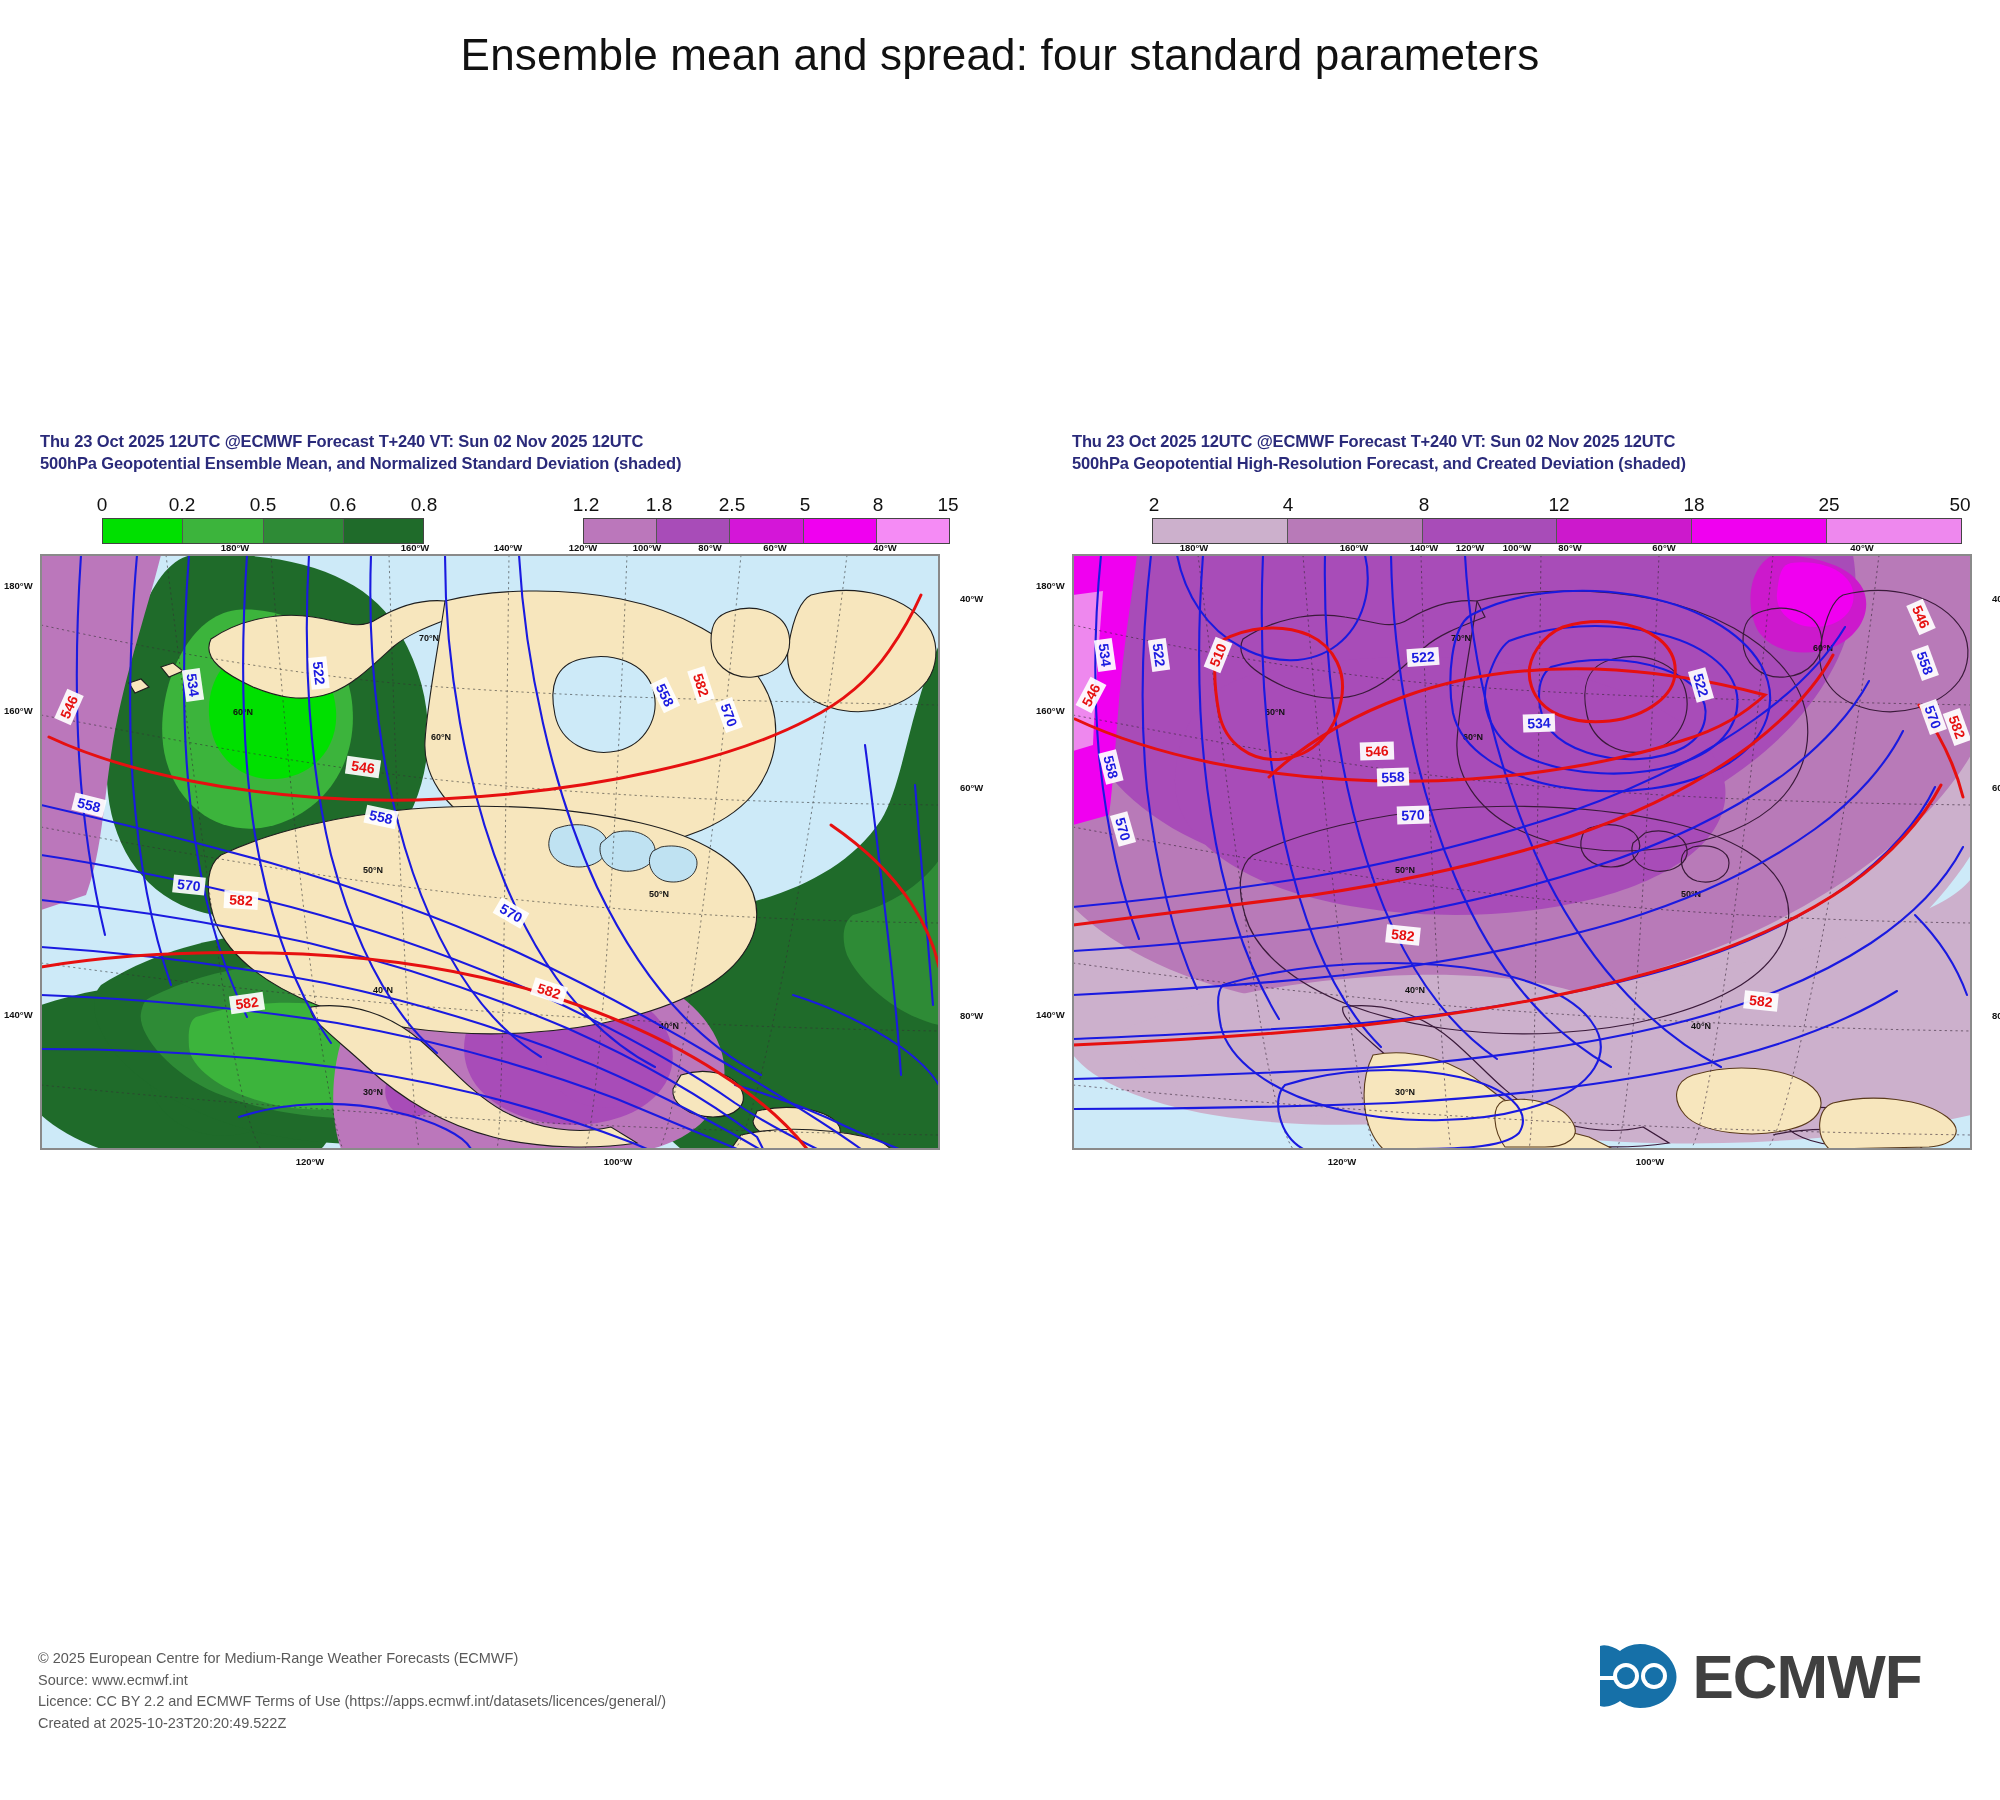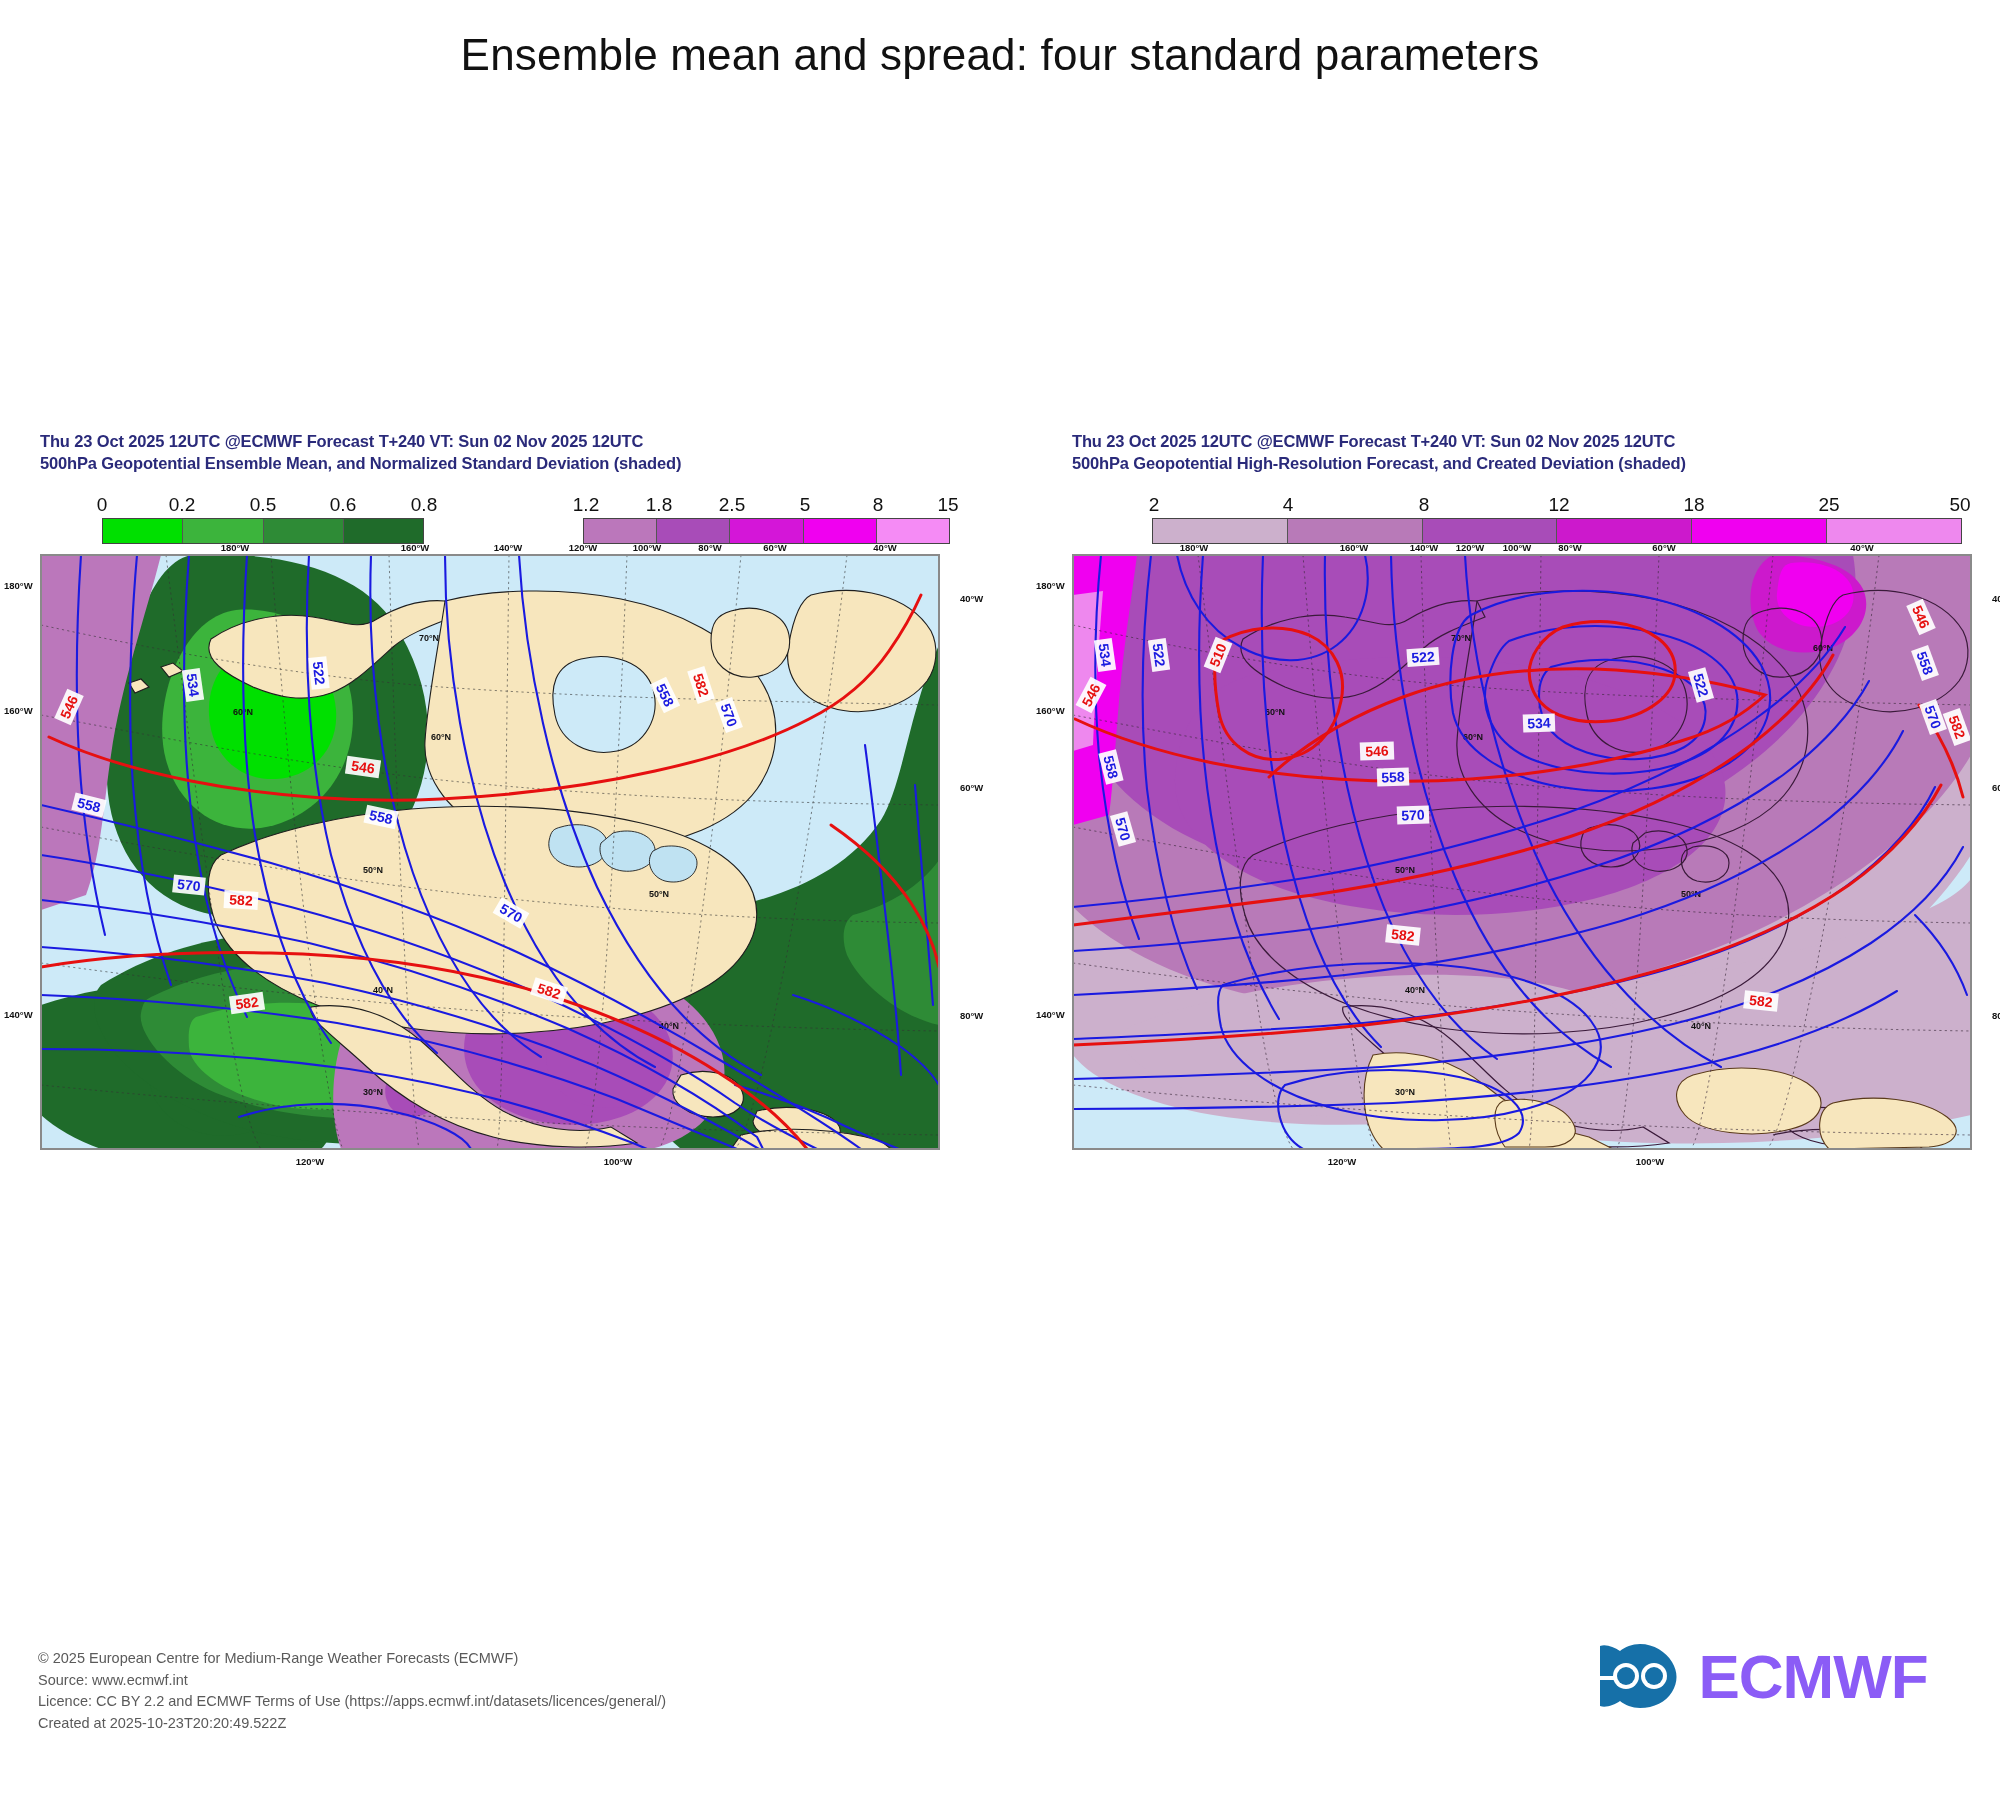--- a/index.html
+++ b/index.html
@@ -16,21 +16,21 @@
   .cbar-tick{position:absolute;top:-2px;font-size:19px;color:#111;transform:translateX(-50%);}
   .map-frame{position:absolute;top:124px;left:0;border:1.3px solid #8a8a8a;box-sizing:content-box;background:#cdeaf8;}
   .axlab{position:absolute;font-size:9.5px;color:#111;font-weight:700;white-space:nowrap;font-family:"Liberation Sans",sans-serif;}
   .axlab.top{transform:translateX(-50%);}
   .axlab.bottom{transform:translateX(-50%);}
   .axlab.left{transform:translateY(-50%);text-align:right;}
   .axlab.right{transform:translateY(-50%);}
   #footer{position:absolute;left:38px;top:1648px;font-size:14.5px;line-height:21.5px;color:#5a5a5a;}
   #logo{position:absolute;left:1592px;top:1640px;}
   #logo .mark{display:inline-block;vertical-align:middle;}
-  #logo .word{display:inline-block;vertical-align:middle;font-size:62px;font-weight:800;color:#8b5cf6;letter-spacing:-1px;margin-left:6px;font-family:"Liberation Sans",sans-serif;}
+  #logo .word{display:inline-block;vertical-align:middle;font-size:62px;font-weight:800;color:#404040;letter-spacing:-1px;font-family:"Liberation Sans",sans-serif;}
   svg{display:block;}
   text{font-family:"Liberation Sans",sans-serif;}
 </style>
 </head>
 <body>
 
 <div id="page-title">Ensemble mean and spread: four standard parameters</div>
 
 <div class="panel panel-left">
   <div class="pnl-head">Thu 23 Oct 2025 12UTC @ECMWF Forecast T+240 VT: Sun 02 Nov 2025 12UTC</div>

